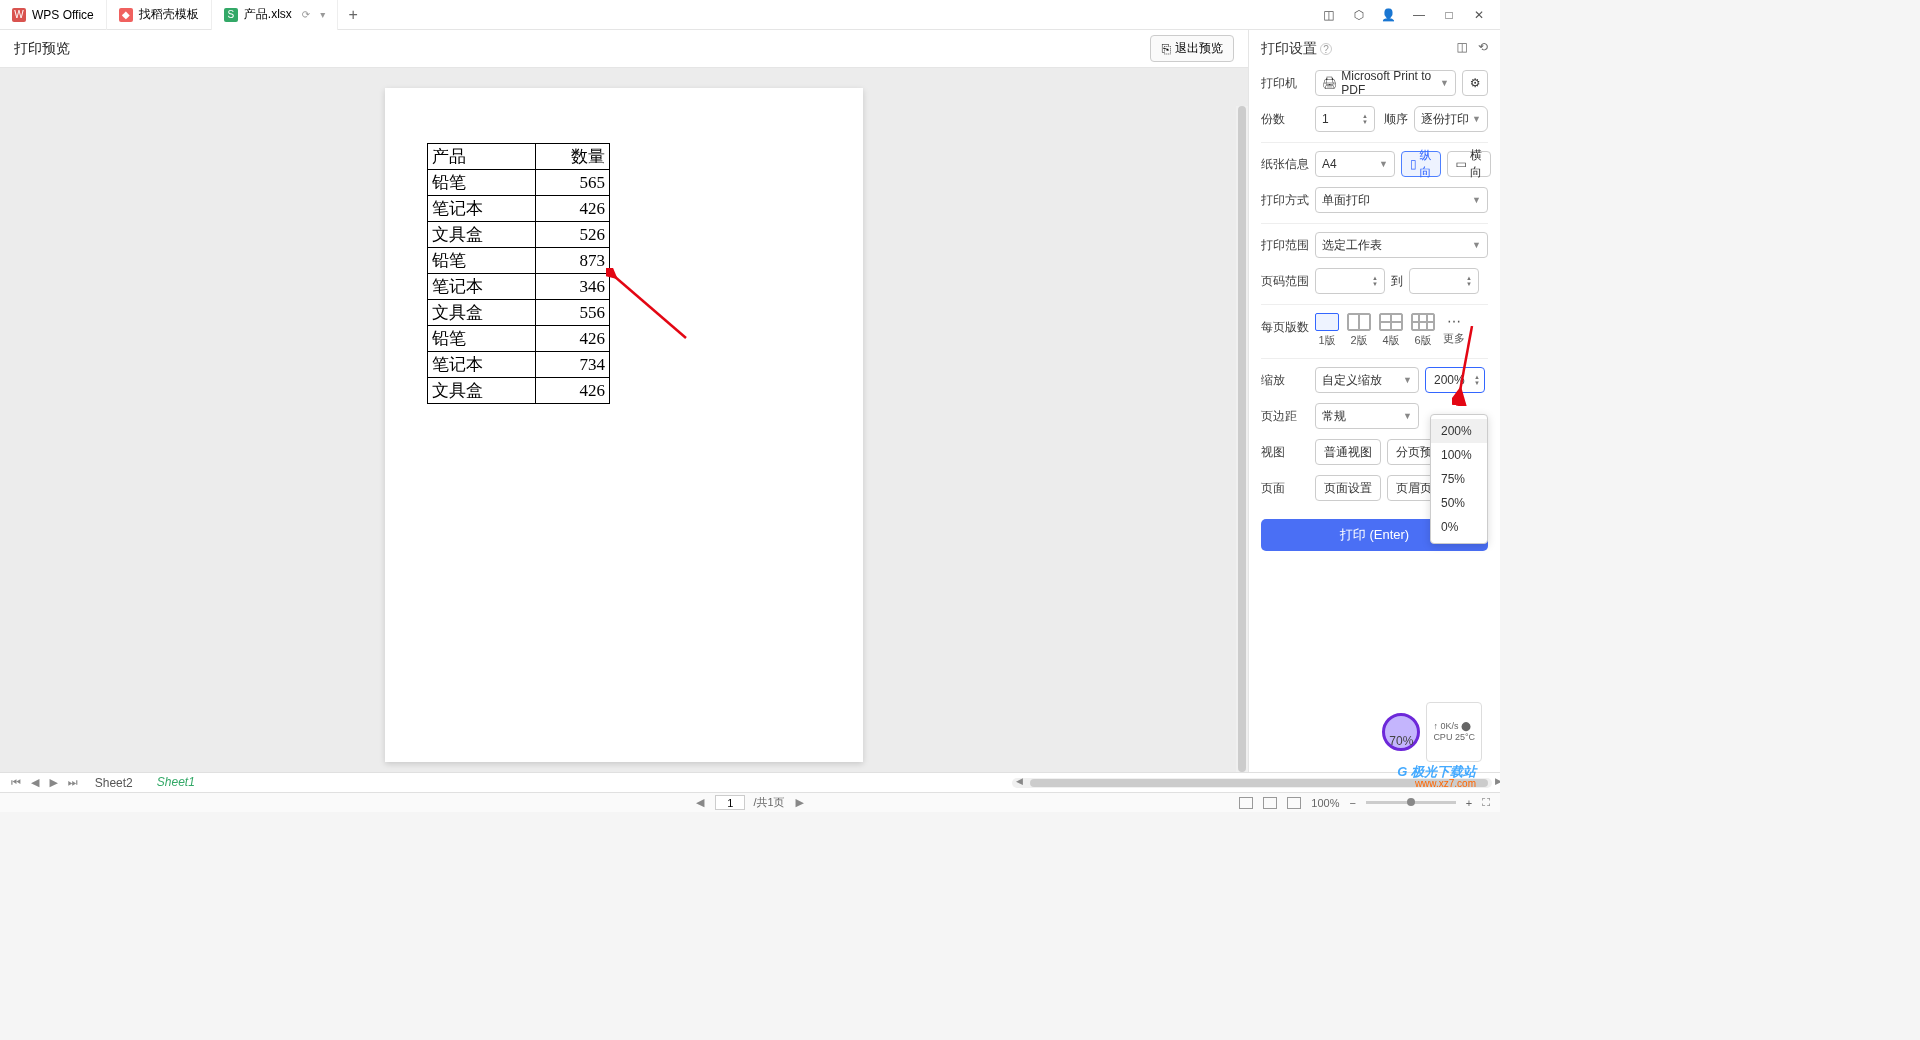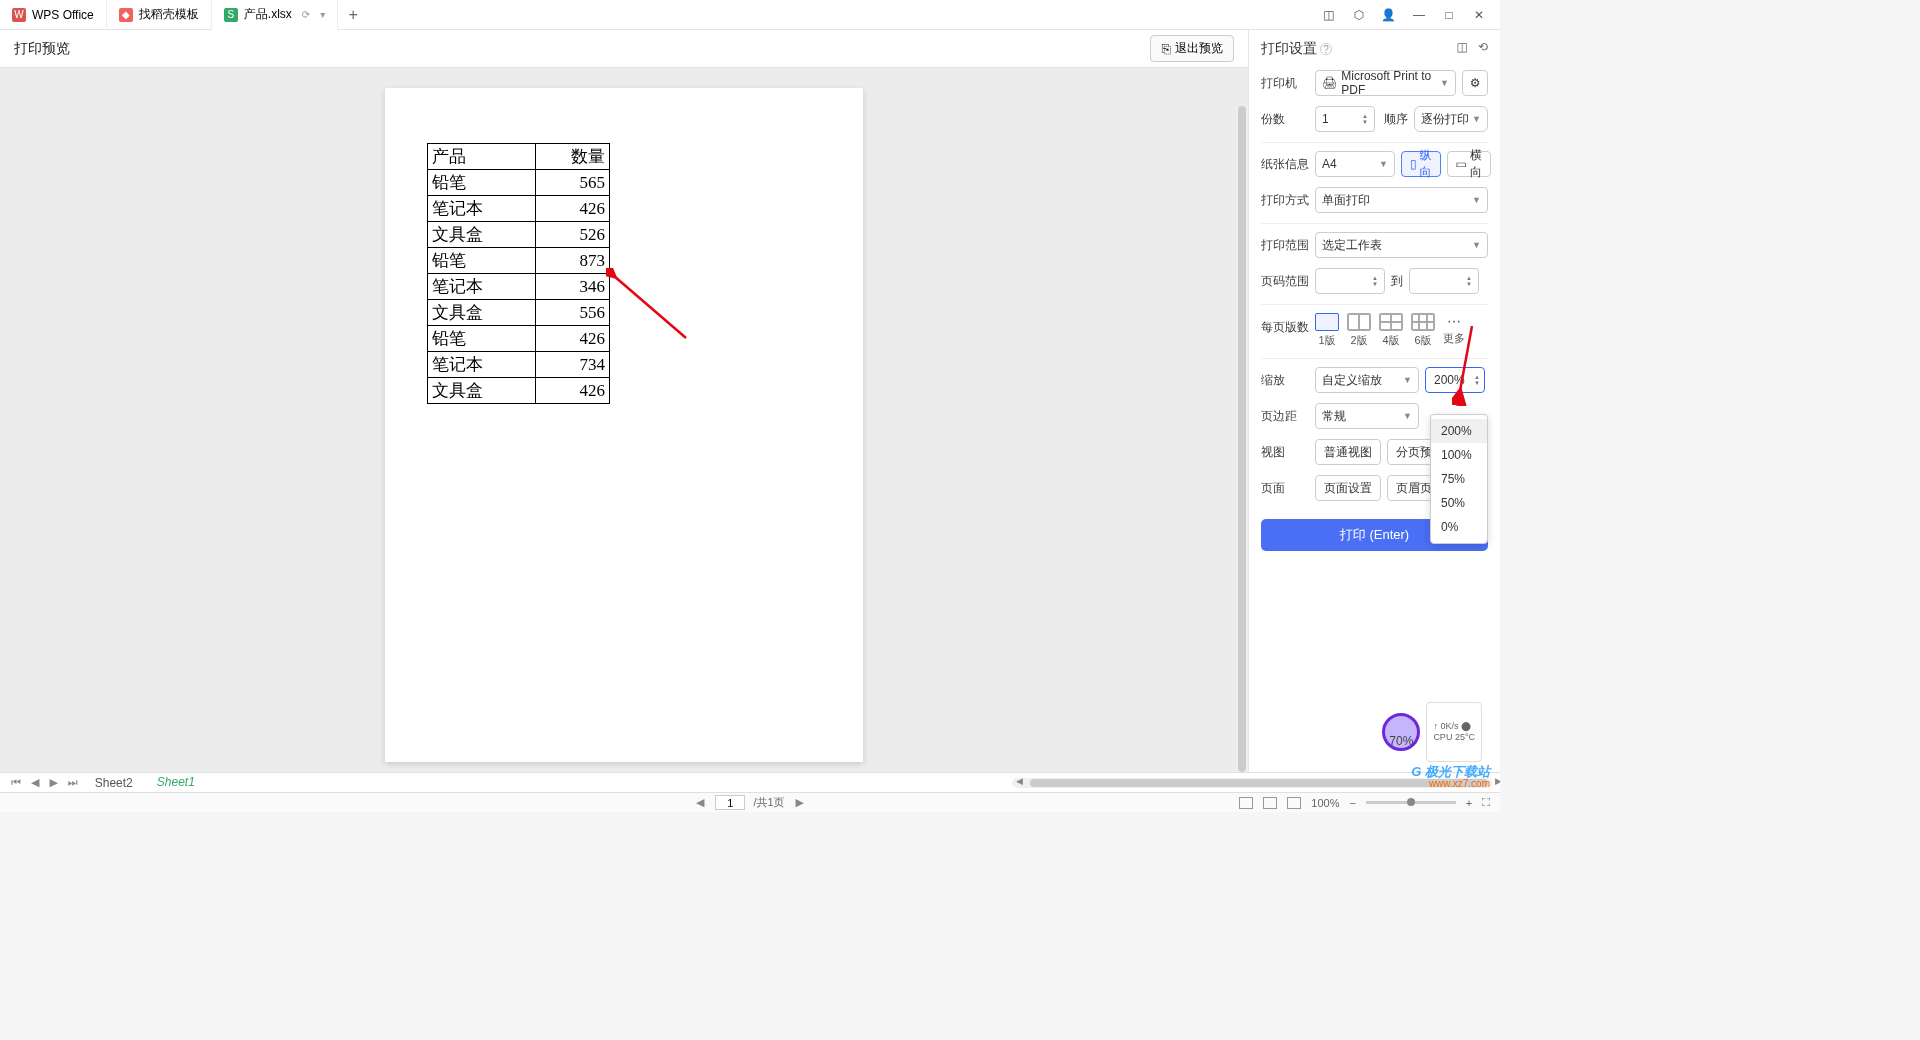--- a/index.html
+++ b/index.html
@@ -88,21 +88,21 @@
 .pginput { width: 30px; height: 15px; border: 1px solid #ccc; text-align: center; font-size: 11px; }
 .status-right { position: absolute; right: 10px; display: flex; align-items: center; gap: 10px; }
 .viewbtn { width: 14px; height: 12px; border: 1px solid #999; cursor: pointer; }
 .zoom-slider { width: 90px; height: 3px; background: #ccc; position: relative; }
 .zoom-slider::after { content: ''; position: absolute; left: 50%; top: -3px; width: 8px; height: 8px; background: #888; border-radius: 50%; transform: translateX(-50%); }
 
 
 .float-widget { position: absolute; right: 18px; bottom: 50px; display: flex; align-items: center; gap: 6px; }
 .perf-circle { width: 38px; height: 38px; border: 3px solid #6d28d9; border-radius: 50%; display: flex; align-items: flex-end; justify-content: center; font-size: 12px; background: #c4b5fd; color: #444; }
 .perf-box { background: #fff; border: 1px solid #ddd; border-radius: 4px; padding: 18px 6px; font-size: 9px; line-height: 11px; color: #666; }
-.brand-widget { position: absolute; right: 10px; bottom: 22px; font-size: 10px; color: #ff8800; display: flex; flex-direction: column; align-items: flex-end; line-height: 12px; }
+.brand-widget { position: absolute; right: 24px; bottom: 22px; font-size: 10px; color: #ff8800; display: flex; flex-direction: column; align-items: flex-end; line-height: 12px; }
 .brand-widget .b1 { font-style: italic; font-weight: bold; color: #44aaff; font-size: 13px; }
 .brand-widget .b2 { color: #ff6600; }
 
 
 .red-arrow2 { position: absolute; right: 18px; top: 296px; pointer-events: none; z-index: 50; }
 </style>
 </head>
 <body>
 
 <div class="titlebar">

